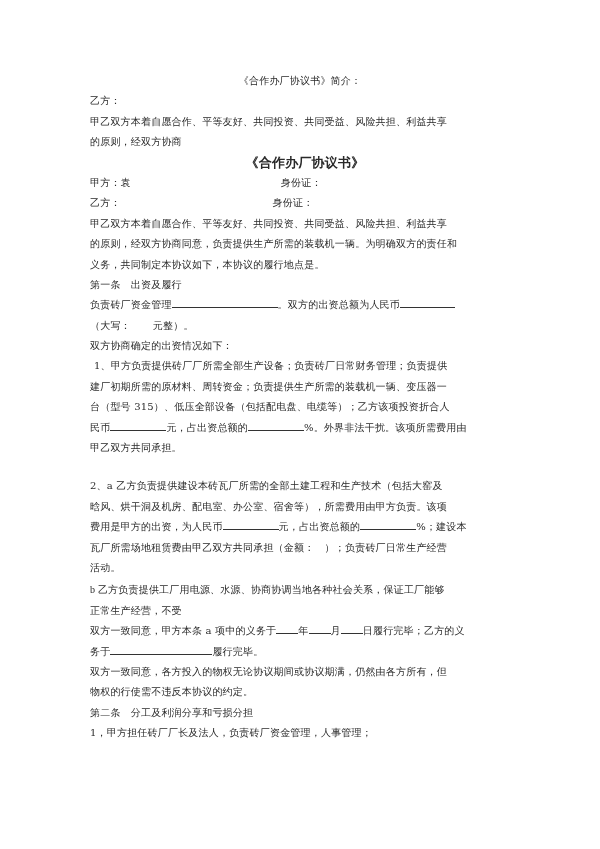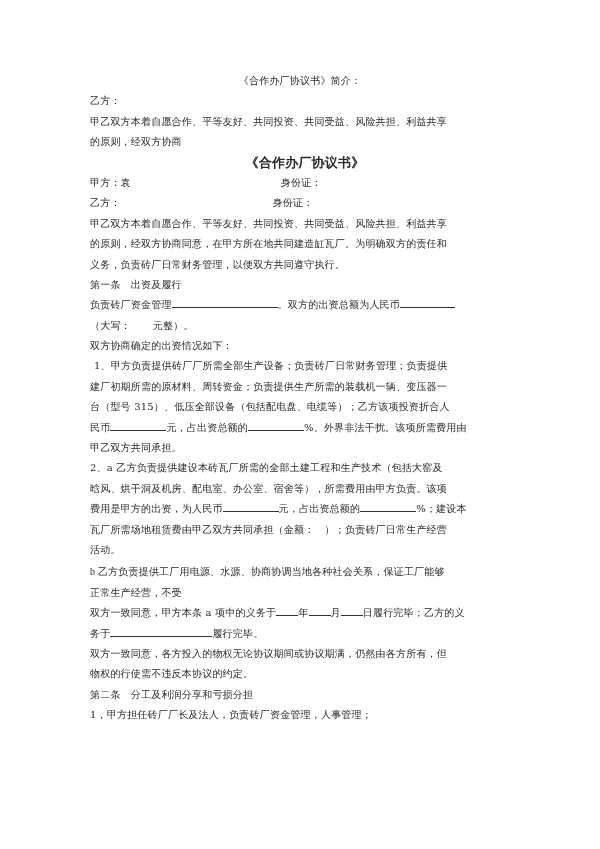--- a/index.html
+++ b/index.html
@@ -52,42 +52,42 @@
   <div class="line center title2">《合作办厂协议书》</div>
 
   <div class="line">
     <span>甲方：袁</span><span class="gap" style="width:150px;"></span><span>身份证：</span>
   </div>
   <div class="line">
     <span>乙方：</span><span class="gap" style="width:152px;"></span><span>身份证：</span>
   </div>
 
   <div class="line">甲乙双方本着自愿合作、平等友好、共同投资、共同受益、风险共担、利益共享</div>
-  <div class="line">的原则，经双方协商同意，在甲方所在地共同建造缸瓦厂。为明确双方的责任和</div>
-  <div class="line">义务，负责砖厂日常财务管理，以便双方共同遵守执行。</div>
+  <div class="line">的原则，经双方协商同意，负责提供生产所需的装载机一辆。为明确双方的责任和</div>
+  <div class="line">义务，共同制定本协议如下，本协议的履行地点是。</div>
 
   <div class="line">第一条　出资及履行</div>
 
   <div class="line">
     <span>负责砖厂资金管理</span><span class="blank" style="width:106px;"></span><span>。双方的出资总额为人民币</span><span class="blank" style="width:55px;"></span>
   </div>
   <div class="line">
     <span>（大写：</span><span class="gap" style="width:22px;"></span><span>元整）。</span>
   </div>
   <div class="line">双方协商确定的出资情况如下：</div>
 
   <div class="line indent-s">1、甲方负责提供砖厂厂所需全部生产设备；负责砖厂日常财务管理；负责提供</div>
   <div class="line">建厂初期所需的原材料、周转资金；负责提供生产所需的装载机一辆、变压器一</div>
   <div class="line">台（型号 315）、低压全部设备（包括配电盘、电缆等）；乙方该项投资折合人</div>
   <div class="line">
     <span>民币</span><span class="blank" style="width:56px;"></span><span>元，占出资总额的</span><span class="blank" style="width:56px;"></span><span>%。外界非法干扰。该项所需费用由</span>
   </div>
   <div class="line">甲乙双方共同承担。</div>
 
-  <div class="line" style="margin-top:0;">2、a 乙方负责提供建设本砖瓦厂所需的全部土建工程和生产技术（包括大窑及</div>
+  <div class="line" style="margin-top:18px;">2、a 乙方负责提供建设本砖瓦厂所需的全部土建工程和生产技术（包括大窑及</div>
   <div class="line">晗风、烘干洞及机房、配电室、办公室、宿舍等），所需费用由甲方负责。该项</div>
   <div class="line">
     <span>费用是甲方的出资，为人民币</span><span class="blank" style="width:56px;"></span><span>元，占出资总额的</span><span class="blank" style="width:56px;"></span><span>%；建设本</span>
   </div>
   <div class="line">瓦厂所需场地租赁费由甲乙双方共同承担（金额：　）；负责砖厂日常生产经营</div>
   <div class="line">活动。</div>
 
   <div class="line" style="margin-top:2px;font-family:Liberation Serif, serif;">b 乙方负责提供工厂用电源、水源、协商协调当地各种社会关系，保证工厂能够</div>
   <div class="line">正常生产经营，不受</div>
 

